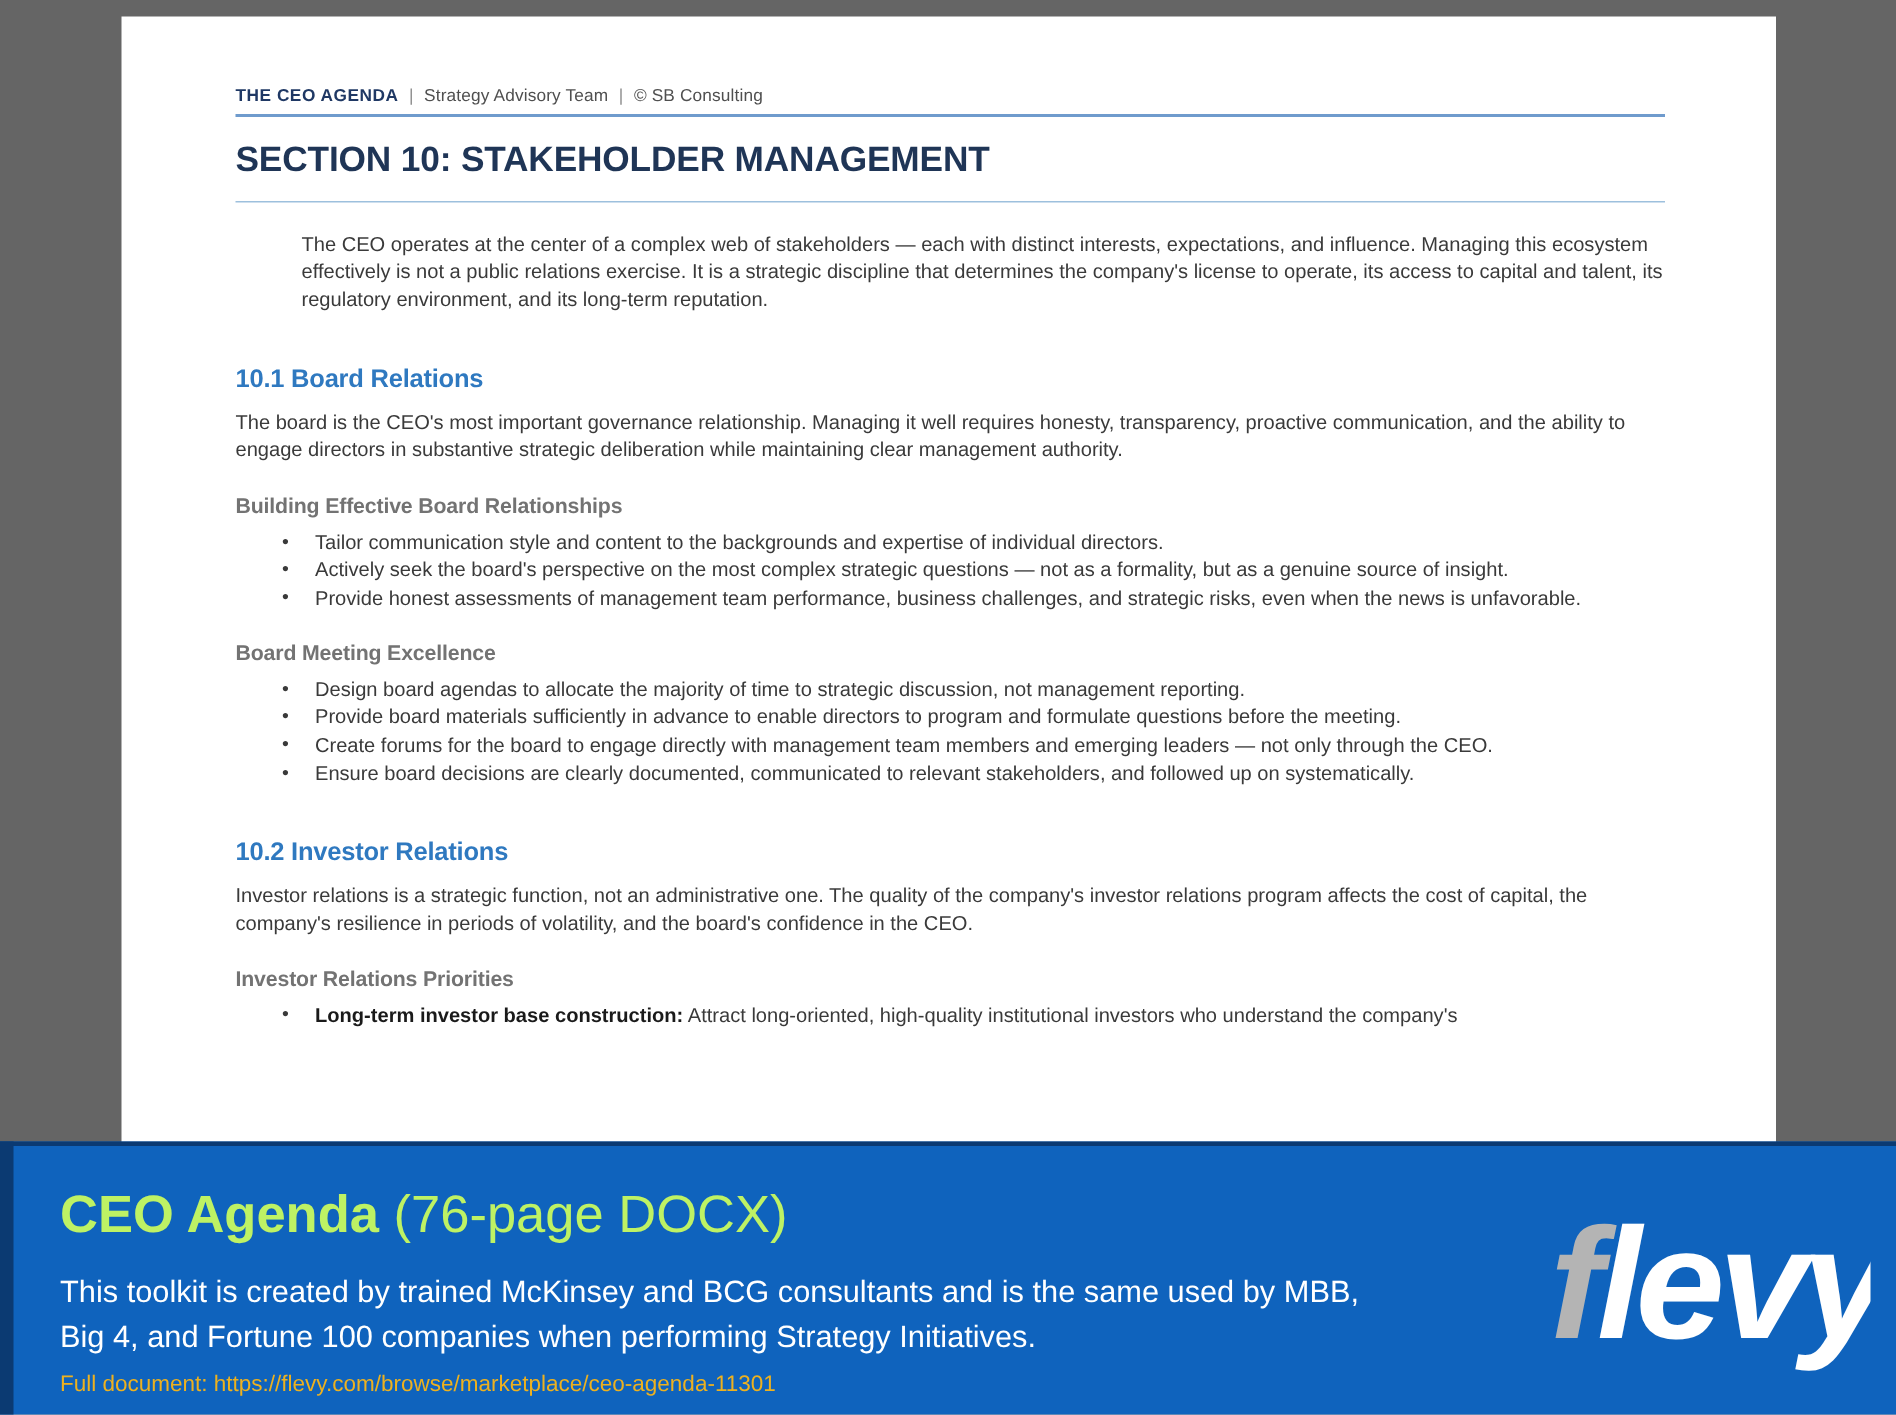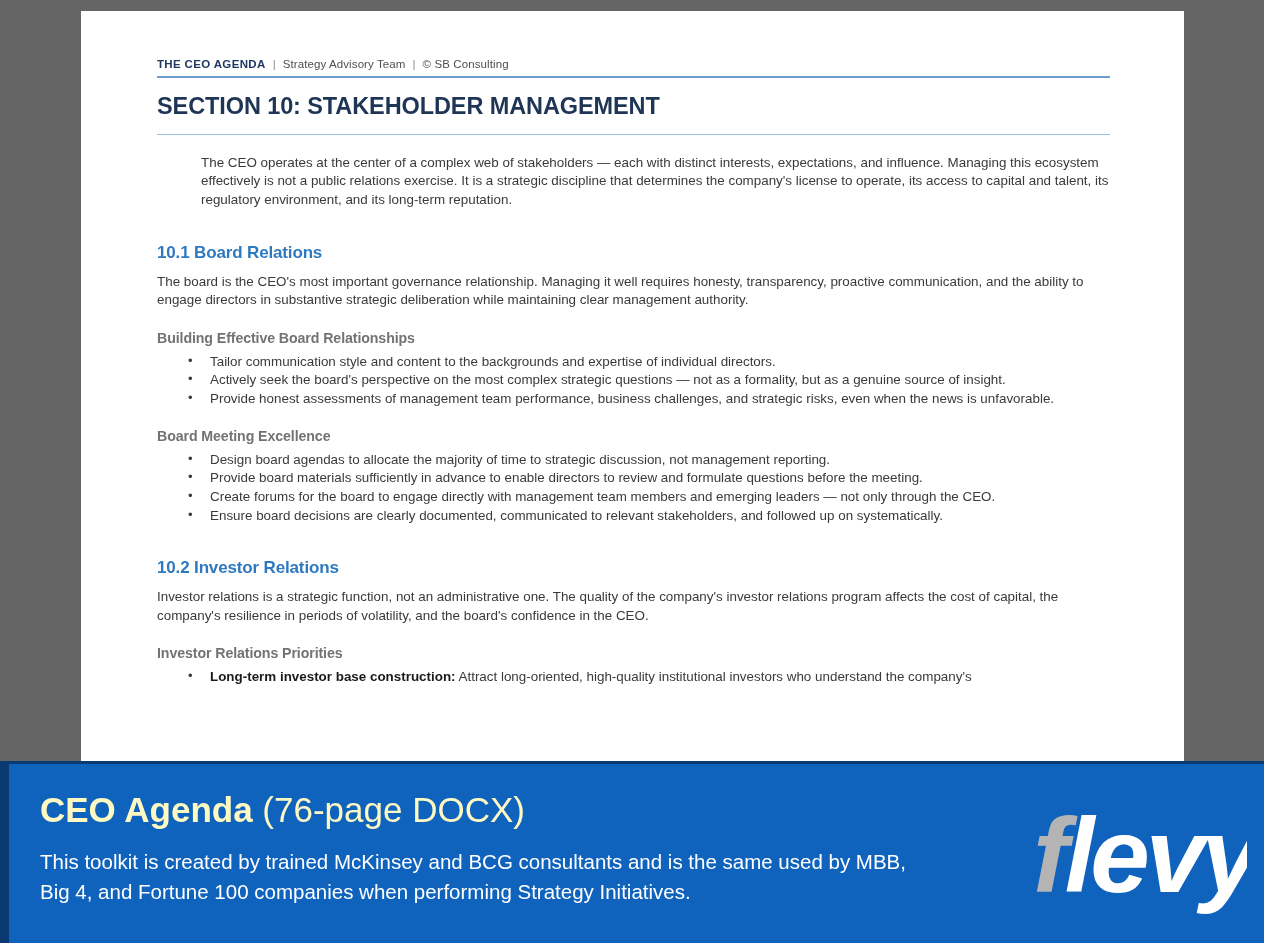--- a/index.html
+++ b/index.html
@@ -137,21 +137,21 @@
     background: #0f63bd;
     border-left: 9px solid #0b3a72;
     border-top: 3px solid #0b3a72;
     box-sizing: border-box;
     overflow: hidden;
   }
   .banner-title {
     position: absolute;
     left: 31px;
     top: 28px;
-    color: #fef9c3;
+    color: #bef264;
     font-size: 35px;
     line-height: 1;
     white-space: nowrap;
   }
   .banner-title .strong { font-weight: bold; }
   .banner-title .light  { font-weight: normal; }
 
   .banner-body {
     position: absolute;
     left: 31px;
@@ -200,21 +200,21 @@
     <h3 class="minor">Building Effective Board Relationships</h3>
     <ul class="bullets">
       <li>Tailor communication style and content to the backgrounds and expertise of individual directors.</li>
       <li>Actively seek the board's perspective on the most complex strategic questions — not as a formality, but as a genuine source of insight.</li>
       <li>Provide honest assessments of management team performance, business challenges, and strategic risks, even when the news is unfavorable.</li>
     </ul>
 
     <h3 class="minor">Board Meeting Excellence</h3>
     <ul class="bullets">
       <li>Design board agendas to allocate the majority of time to strategic discussion, not management reporting.</li>
-      <li>Provide board materials sufficiently in advance to enable directors to review and formulate questions before the meeting.</li>
+      <li>Provide board materials sufficiently in advance to enable directors to program and formulate questions before the meeting.</li>
       <li>Create forums for the board to engage directly with management team members and emerging leaders — not only through the CEO.</li>
       <li>Ensure board decisions are clearly documented, communicated to relevant stakeholders, and followed up on systematically.</li>
     </ul>
 
     <h2 class="sub">10.2 Investor Relations</h2>
     <p class="para">Investor relations is a strategic function, not an administrative one. The quality of the company's investor relations program affects the cost of capital, the company's resilience in periods of volatility, and the board's confidence in the CEO.</p>
 
     <h3 class="minor">Investor Relations Priorities</h3>
     <ul class="bullets">
       <li><b>Long-term investor base construction:</b><span> Attract long-oriented, high-quality institutional investors who understand the company's</span></li>
@@ -226,20 +226,21 @@
 <div id="banner">
   <div class="banner-title">
     <span class="strong">CEO Agenda</span><span class="light"> (76-page DOCX)</span>
   </div>
 
   <div class="banner-body">
     <span>This toolkit is created by trained McKinsey and BCG consultants and is the same used by MBB,</span><br>
     <span>Big 4, and Fortune 100 companies when performing Strategy Initiatives.</span>
   </div>
 
+  <div class="banner-url">Full document: https://flevy.com/browse/marketplace/ceo-agenda-11301</div>
 
   <div id="flevy-logo">
     <svg viewBox="0 0 220 120" width="220" height="120" aria-label="flevy">
       <text x="6" y="92" font-family="'Liberation Sans', sans-serif" font-size="105" font-weight="bold" font-style="italic" letter-spacing="-4" transform="scale(1.02,1)" fill="#ffffff">
         <tspan fill="#b4b4b4">f</tspan><tspan fill="#ffffff">levy</tspan>
       </text>
     </svg>
   </div>
 </div>
 

